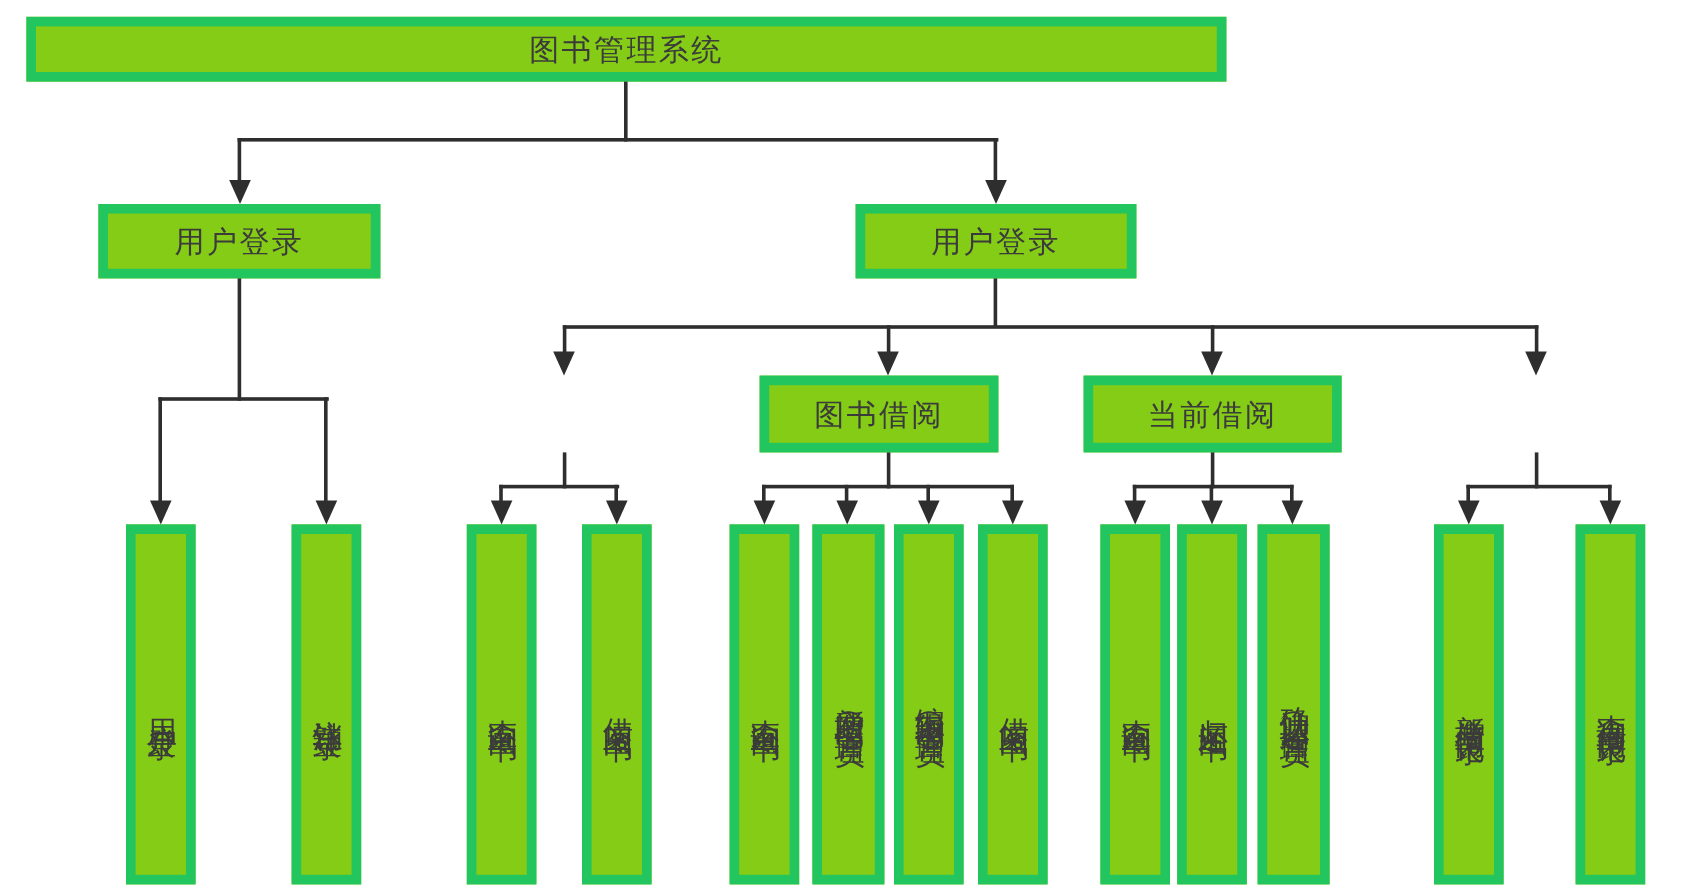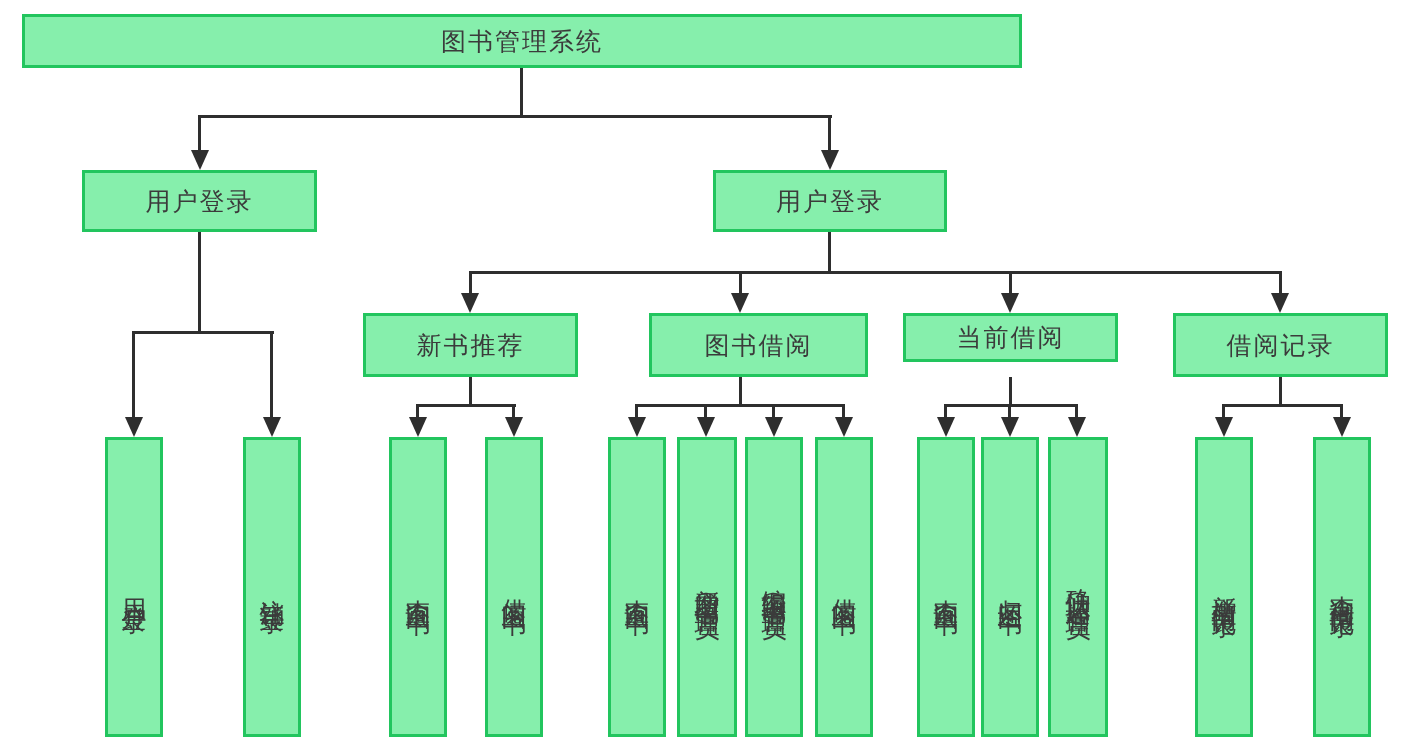--- a/index.html
+++ b/index.html
@@ -7,22 +7,22 @@
     position: relative;
     width: 1405px;
     height: 747px;
     background: #ffffff;
     font-family: "Liberation Sans", sans-serif;
     overflow: hidden;
   }
   .box {
     position: absolute;
     box-sizing: border-box;
-    border: 3px solid #22c55e;
-    background: #86efac;
+    border: 8px solid #22c55e;
+    background: #84cc16;
     display: flex;
     align-items: center;
     justify-content: center;
     color: #3b3b3b;
   }
   .h-label {
     font-size: 25px;
     letter-spacing: 2px;
     white-space: nowrap;
   }
@@ -56,27 +56,25 @@
 <body>
 
 <div id="canvas">
 
   <div class="box h-label" style="left:22px; top:14px; width:1000px; height:54px;">图书管理系统</div>
 
   <div class="box h-label" style="left:82px; top:170px; width:235px; height:62px;">用户登录</div>
 
   <div class="box h-label" style="left:713px; top:170px; width:234px; height:62px;">用户登录</div>
 
-  <div class="box h-label" style="left:363px; top:313px; width:215px; height:64px;">新书推荐</div>
 
-  <div class="box h-label" style="left:633px; top:313px; width:219px; height:64px;margin-left:16px;">图书借阅</div>
+  <div class="box h-label" style="left:633px; top:313px; width:199px; height:64px;">图书借阅</div>
 
-  <div class="box h-label" style="left:903px; top:313px; width:215px; height:49px;font-family:Liberation Mono, monospace;">当前借阅</div>
+  <div class="box h-label" style="left:903px; top:313px; width:215px; height:64px;font-family:Liberation Mono, monospace;">当前借阅</div>
 
-  <div class="box h-label" style="left:1173px; top:313px; width:215px; height:64px;">借阅记录</div>
 
   <div class="box v-label" style="left:105px; top:437px; width:58px; height:300px;">用户登录</div>
 
   <div class="box v-label" style="left:243px; top:437px; width:58px; height:300px;">注销登录</div>
 
   <div class="box v-label" style="left:389px; top:437px; width:58px; height:300px;">查询图书</div>
 
   <div class="box v-label" style="left:485px; top:437px; width:58px; height:300px;">借阅图书</div>
 
   <div class="box v-label" style="left:608px; top:437px; width:58px; height:300px;">查询图书</div>

